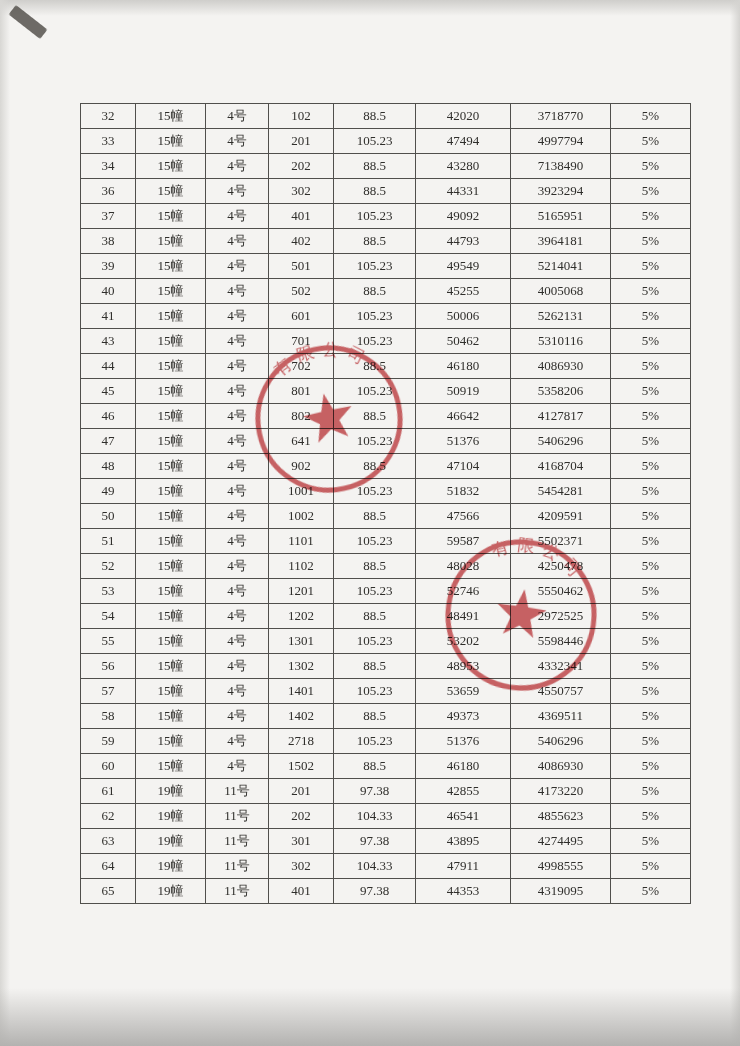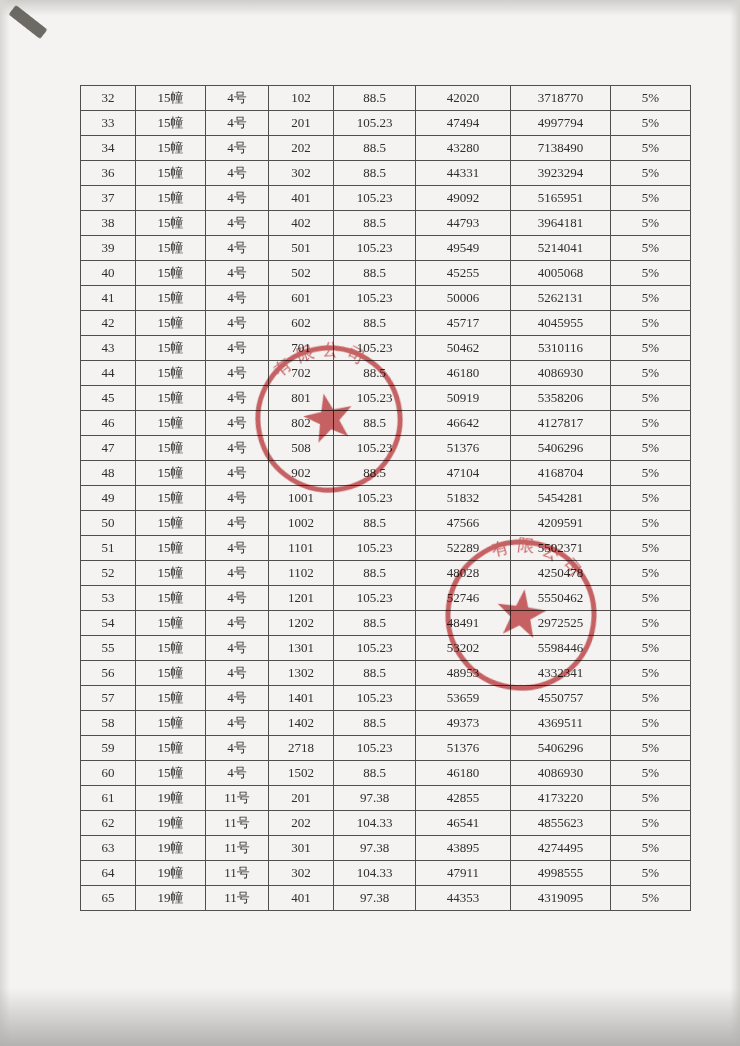--- a/index.html
+++ b/index.html
@@ -26,21 +26,21 @@
     background:linear-gradient(-90deg,#d4d3d0,rgba(244,243,241,0));
   }
   .corner-mark{
     position:absolute;top:16px;left:8px;width:40px;height:12px;
     background:#56534e;transform:rotate(38deg);border-radius:2px;opacity:.85;
     filter:blur(.6px);
   }
 
   
   table.price-table{
-    position:absolute;left:80px;top:85px;
+    position:absolute;left:80px;top:103px;
     border-collapse:collapse;table-layout:fixed;
     background:transparent;
   }
   table.price-table td{
     border:1px solid #504f4c;
     height:24px;
     text-align:center;vertical-align:middle;
     font-size:13px;color:#2f2e2b;
     padding:0 2px;white-space:nowrap;overflow:hidden;
   }
@@ -163,30 +163,20 @@
           <td>41</td>
           <td>15幢</td>
           <td>4号</td>
           <td>601</td>
           <td>105.23</td>
           <td>50006</td>
           <td>5262131</td>
           <td>5%</td>
         </tr>
         <tr>
-          <td>42</td>
-          <td>15幢</td>
-          <td>4号</td>
-          <td>602</td>
-          <td>88.5</td>
-          <td>45717</td>
-          <td>4045955</td>
-          <td>5%</td>
-        </tr>
-        <tr>
           <td>43</td>
           <td>15幢</td>
           <td>4号</td>
           <td>701</td>
           <td>105.23</td>
           <td>50462</td>
           <td>5310116</td>
           <td>5%</td>
         </tr>
         <tr>
@@ -216,21 +206,21 @@
           <td>802</td>
           <td>88.5</td>
           <td>46642</td>
           <td>4127817</td>
           <td>5%</td>
         </tr>
         <tr>
           <td>47</td>
           <td>15幢</td>
           <td>4号</td>
-          <td>508</td>
+          <td>641</td>
           <td>105.23</td>
           <td>51376</td>
           <td>5406296</td>
           <td>5%</td>
         </tr>
         <tr>
           <td>48</td>
           <td>15幢</td>
           <td>4号</td>
           <td>902</td>
@@ -258,21 +248,21 @@
           <td>47566</td>
           <td>4209591</td>
           <td>5%</td>
         </tr>
         <tr>
           <td>51</td>
           <td>15幢</td>
           <td>4号</td>
           <td>1101</td>
           <td>105.23</td>
-          <td>52289</td>
+          <td>59587</td>
           <td>5502371</td>
           <td>5%</td>
         </tr>
         <tr>
           <td>52</td>
           <td>15幢</td>
           <td>4号</td>
           <td>1102</td>
           <td>88.5</td>
           <td>48028</td>

